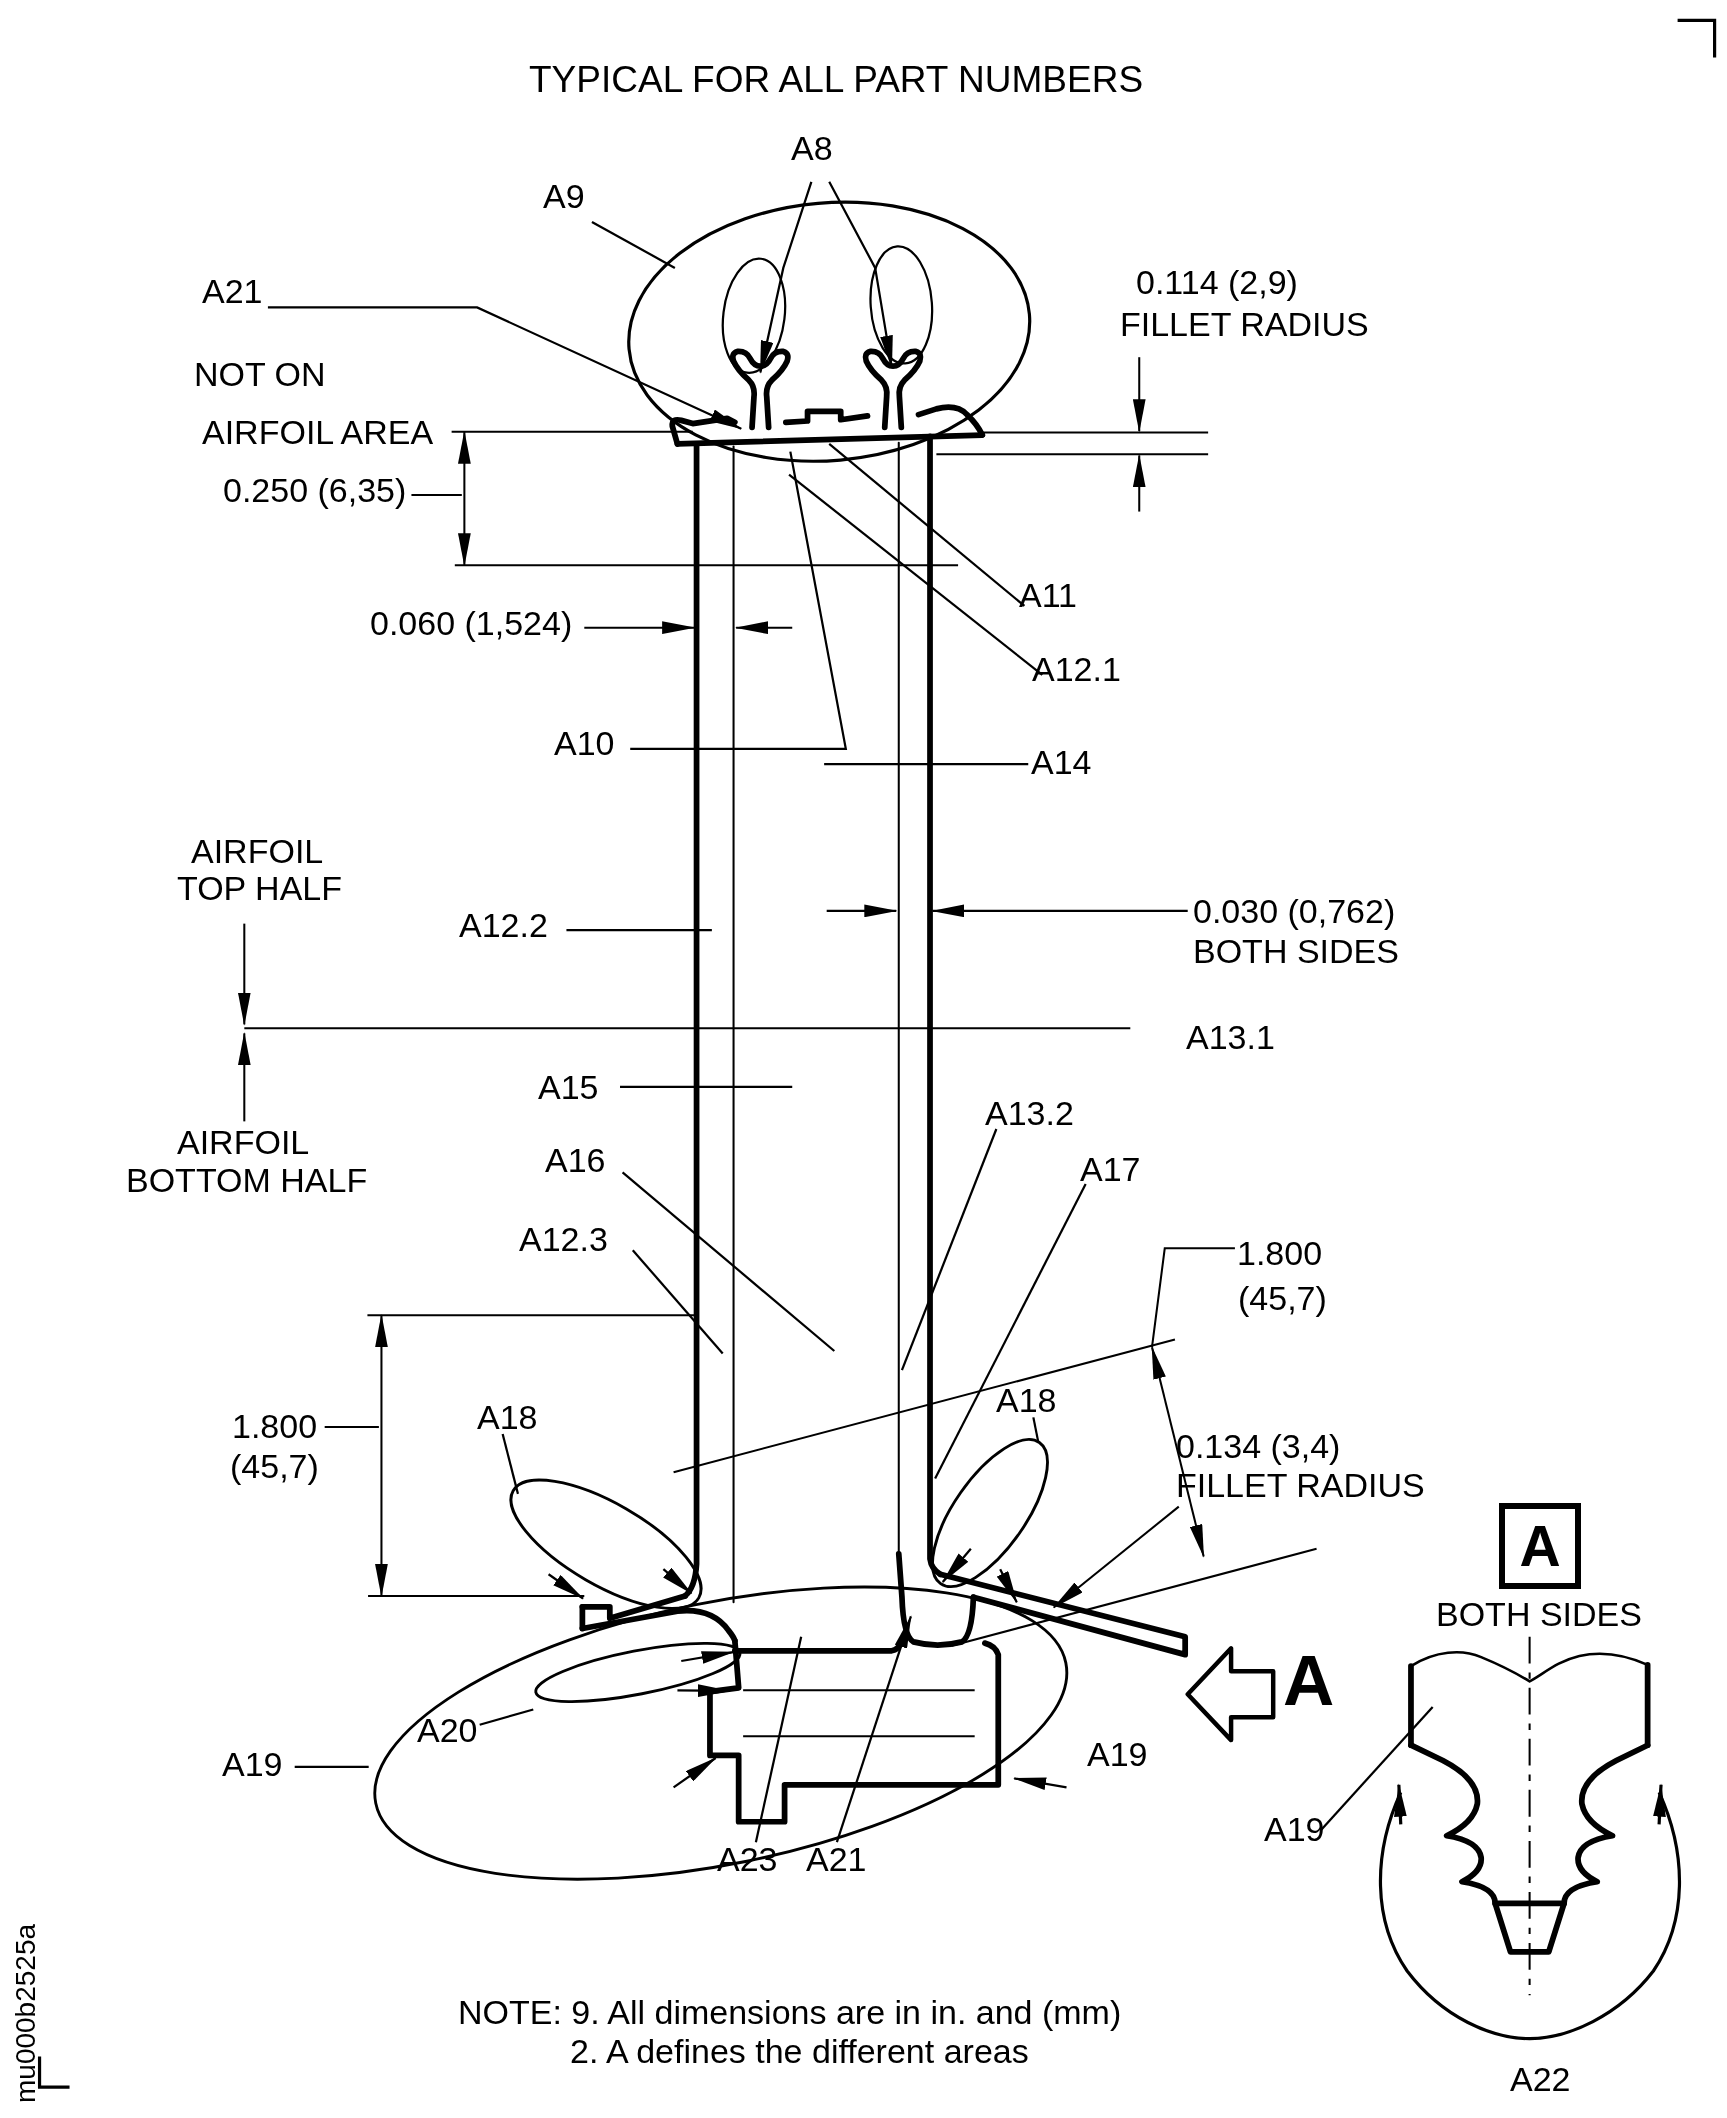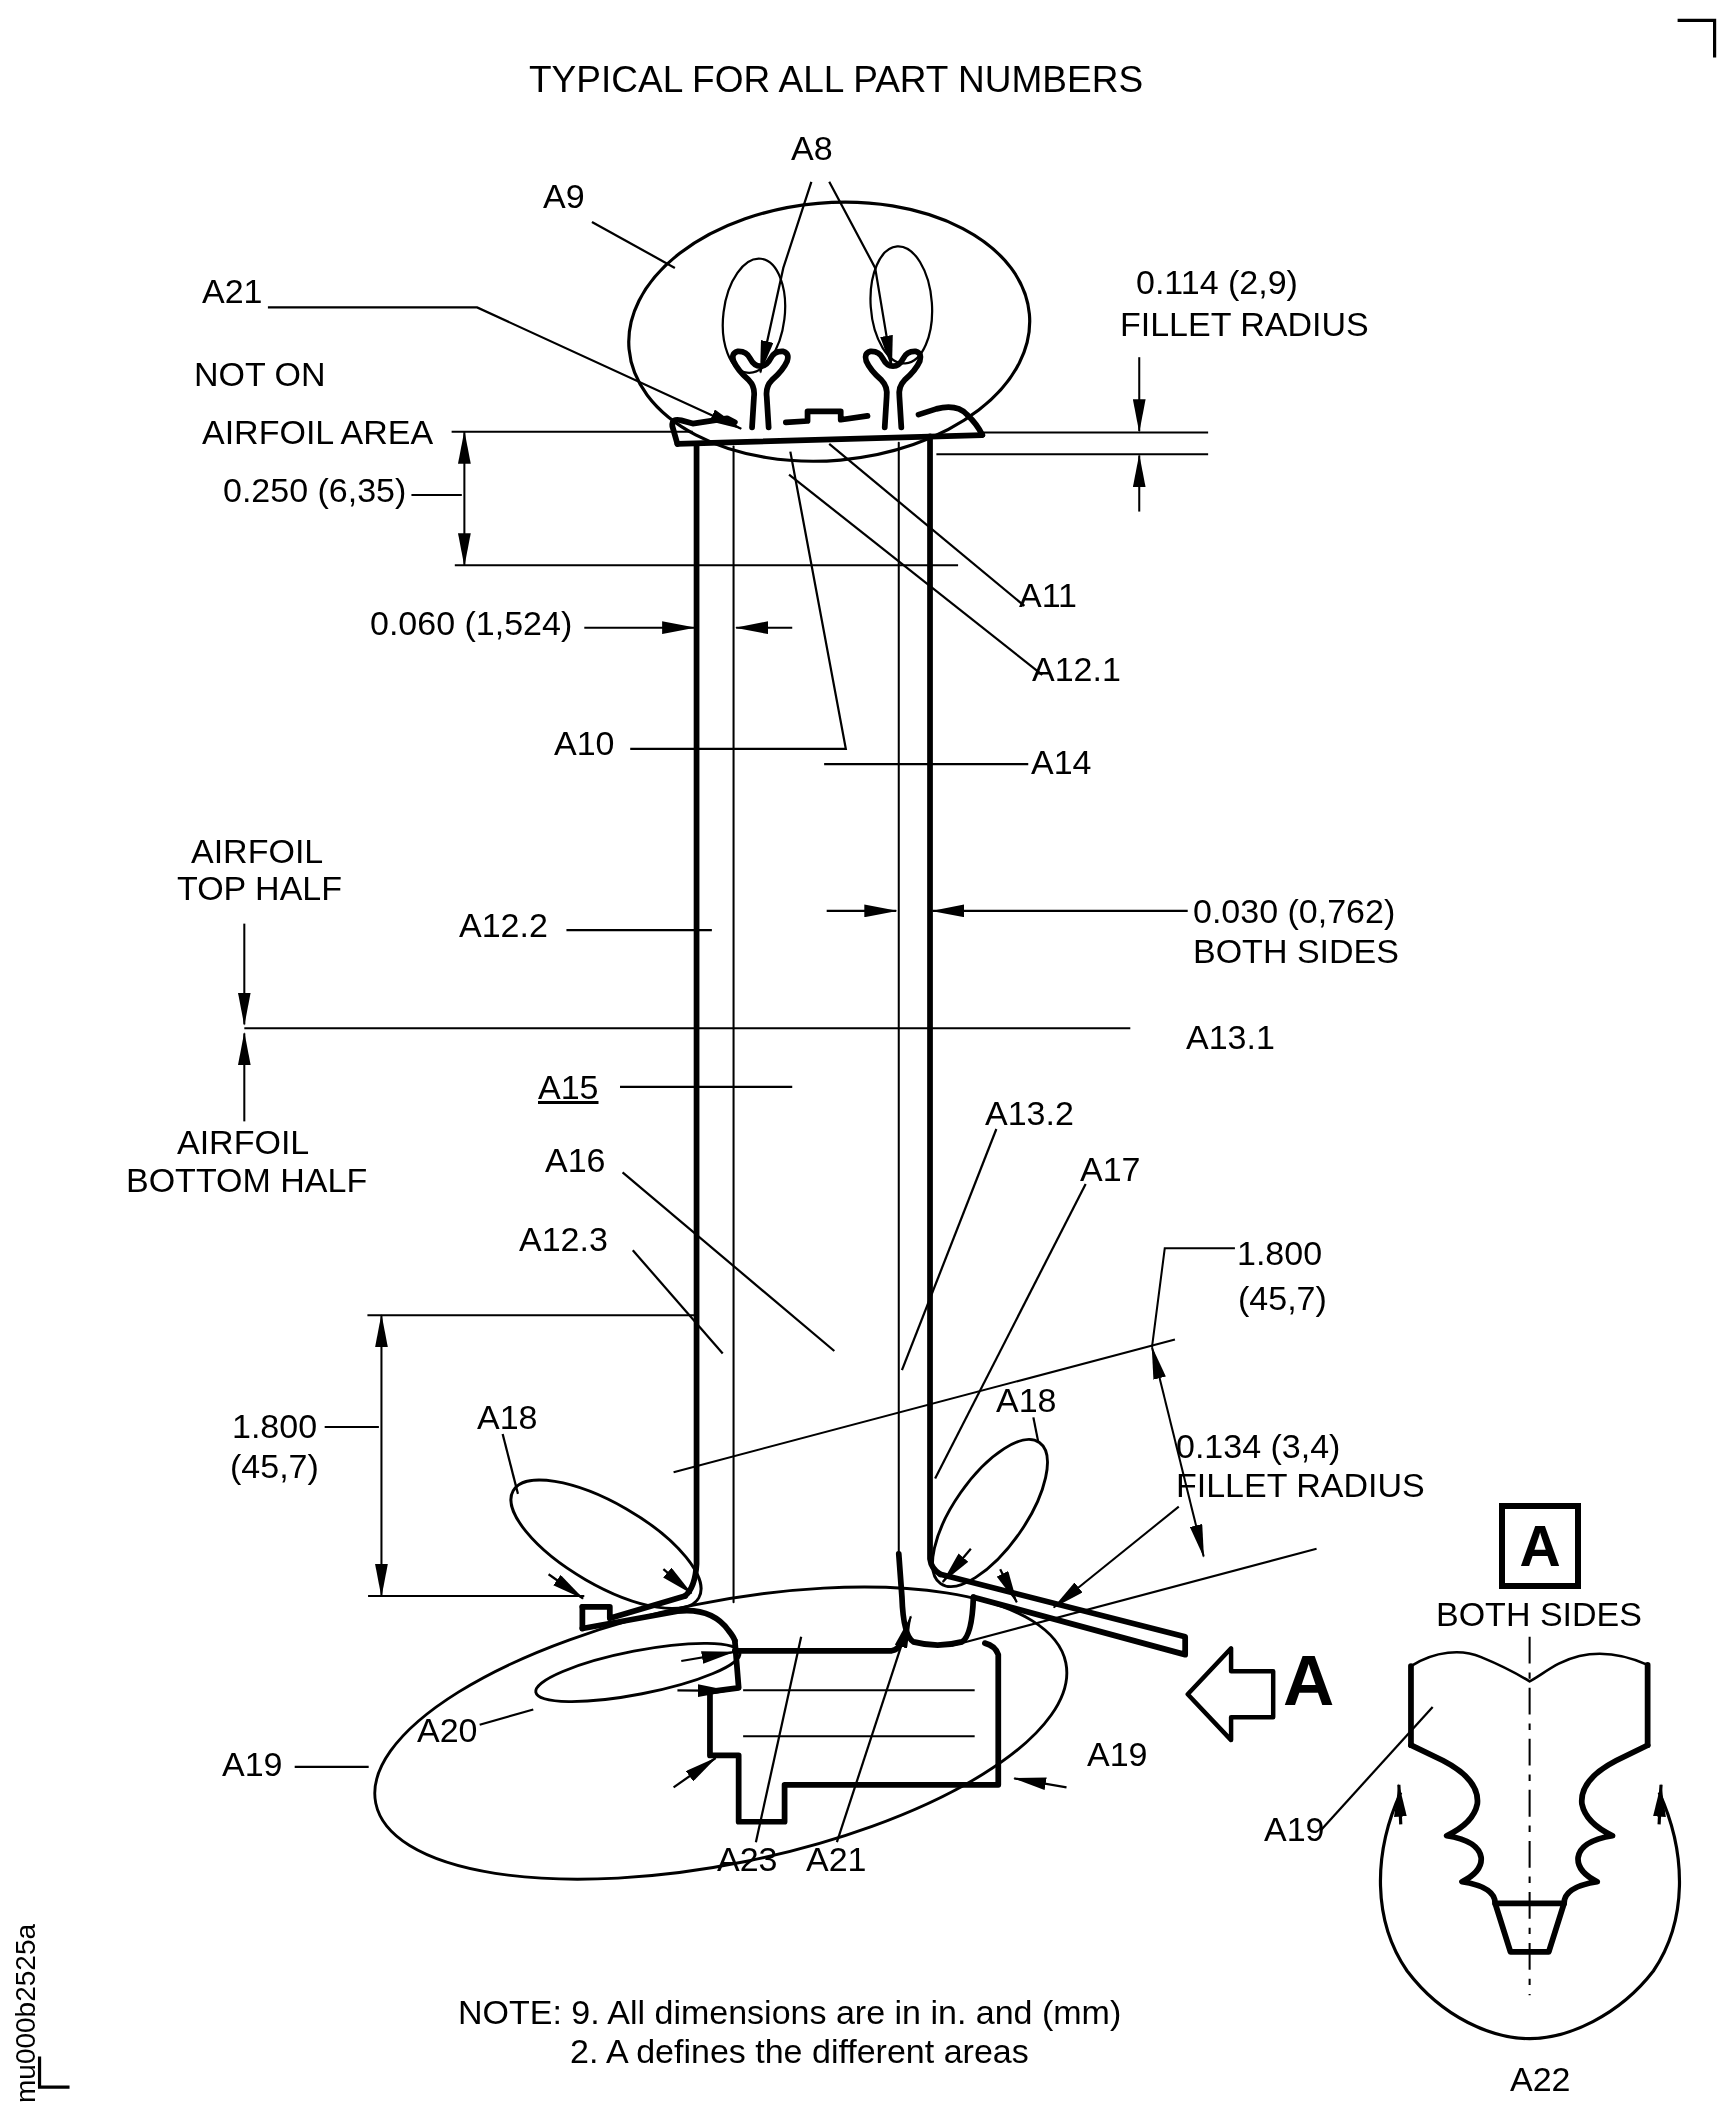--- a/index.html
+++ b/index.html
@@ -200,21 +200,21 @@
 
 <div class="lbl" style="left:191px;top:834px;">AIRFOIL</div>
 <div class="lbl" style="left:177px;top:871px;">TOP HALF</div>
 
 <div class="lbl" style="left:459px;top:908px;">A12.2</div>
 
 <div class="lbl" style="left:1193px;top:894px;">0.030 (0,762)</div>
 <div class="lbl" style="left:1193px;top:934px;">BOTH SIDES</div>
 
 <div class="lbl" style="left:1186px;top:1020px;">A13.1</div>
-<div class="lbl" style="left:538px;top:1070px;text-decoration:underline;">A15</div>
+<div class="lbl" style="left:538px;top:1070px;">A15</div>
 <div class="lbl" style="left:985px;top:1096px;">A13.2</div>
 <div class="lbl" style="left:545px;top:1143px;">A16</div>
 <div class="lbl" style="left:1080px;top:1152px;">A17</div>
 <div class="lbl" style="left:519px;top:1222px;">A12.3</div>
 
 <div class="lbl" style="left:177px;top:1125px;">AIRFOIL</div>
 <div class="lbl" style="left:126px;top:1163px;">BOTTOM HALF</div>
 
 <div class="lbl" style="left:1237px;top:1236px;">1.800</div>
 <div class="lbl" style="left:1238px;top:1281px;">(45,7)</div>

